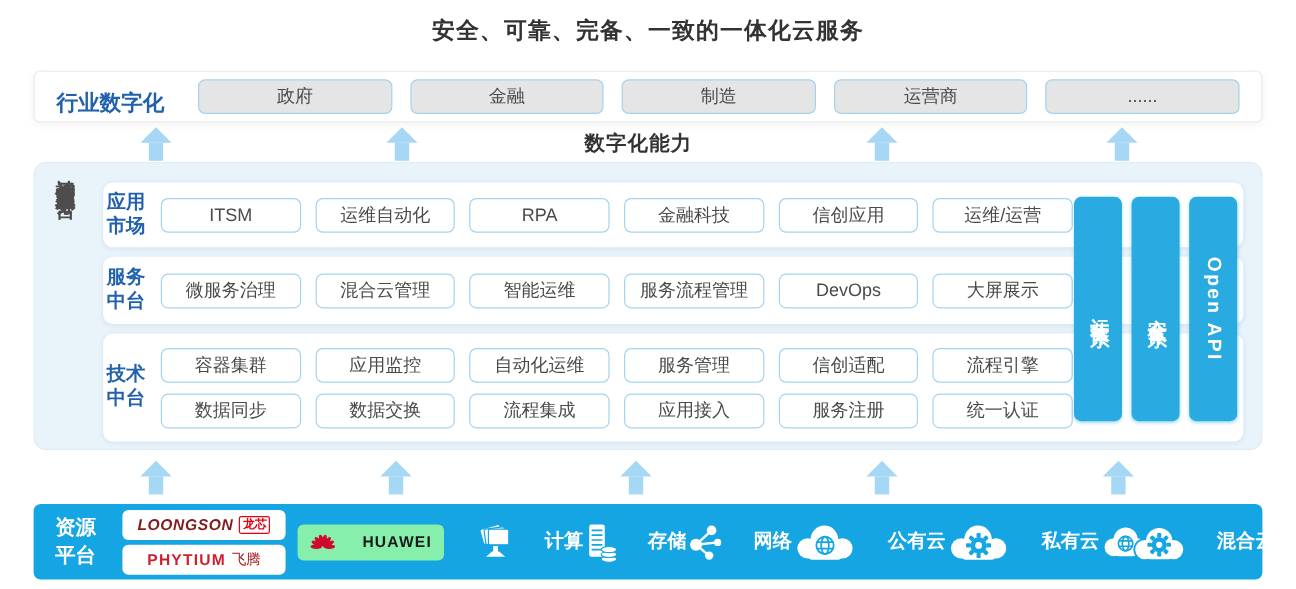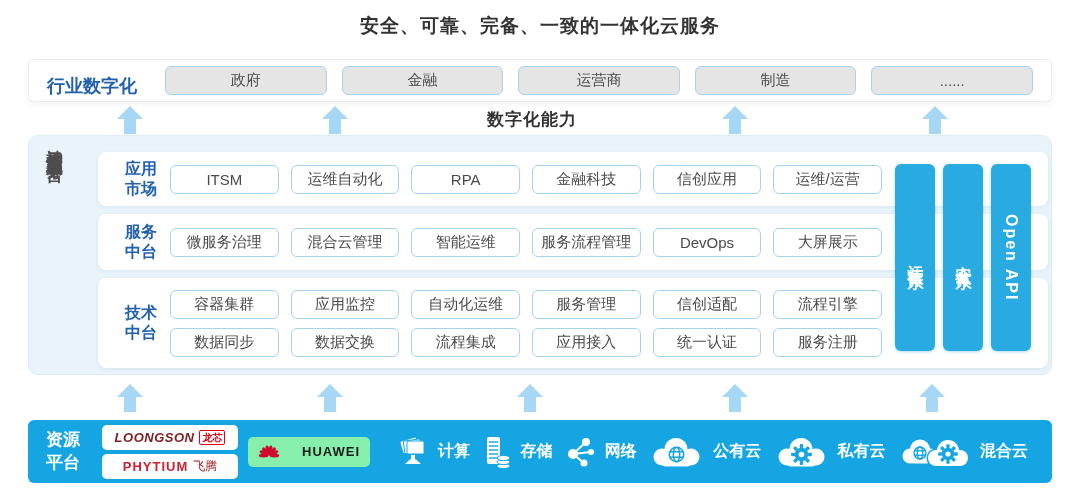--- a/index.html
+++ b/index.html
@@ -27,23 +27,23 @@
   .cap-label{position:absolute;top:108px;left:437px;width:190px;text-align:center;
     font-size:17px;font-weight:700;color:#333;letter-spacing:1px;}
 
   
   .main-box{position:absolute;left:28px;top:135px;width:1024px;height:240px;
     background:#e9f3fa;border:1px solid #ddedf8;border-radius:10px;box-sizing:border-box;}
   .side-label{position:absolute;left:14px;top:0;height:100%;display:flex;align-items:center;
     writing-mode:vertical-rl;text-orientation:upright;font-size:17px;font-weight:700;
     color:#4d4d4d;letter-spacing:2px;}
   .rows{position:absolute;left:57px;top:0;width:950px;height:100%;}
-  .panel{position:absolute;left:12px;width:950px;background:#fff;border-radius:8px;
+  .panel{position:absolute;left:0;width:950px;background:#fff;border-radius:8px;
     box-shadow:0 1px 4px rgba(80,130,180,.12);display:flex;align-items:center;
-    box-sizing:border-box;padding:0 24px;}
+    box-sizing:border-box;padding:0 0;}
   .panel1{top:16px;height:54px;}
   .panel2{top:78px;height:56px;}
   .panel3{top:142px;height:90px;}
   .row-label{width:38px;flex:0 0 auto;text-align:center;font-size:16px;font-weight:700;
     color:#2161ad;line-height:1.25;margin-right:10px;}
   .items-area{flex:1;display:flex;gap:12px;margin-right:142px;}
   .items-col{flex:1;display:flex;flex-direction:column;gap:9px;margin-right:142px;}
   .items-col .items-area{margin-right:0;align-items:flex-end;}
   .item{flex:1;height:27px;background:#fff;border:1px solid #a5d3ef;border-radius:6px;
     display:flex;align-items:center;justify-content:center;font-size:15px;color:#4a4a4a;white-space:nowrap;}
@@ -66,38 +66,38 @@
   .loongson-en{color:#7f1d1d;font-weight:800;font-style:italic;font-size:13px;letter-spacing:.5px;}
   .loongson-cn{color:#e60012;font-size:10px;font-weight:700;border:1px solid #e60012;
     border-radius:2px;padding:0 2px;line-height:13px;}
   .phytium-en{color:#cf1f2f;font-weight:700;font-size:13px;letter-spacing:1px;}
   .phytium-cn{color:#a32020;font-size:12px;font-weight:400;}
   .huawei{margin-left:10px;height:30px;background:#86efac;border-radius:5px;display:flex;
     align-items:center;justify-content:center;gap:22px;padding:0 10px;flex:0 0 auto;}
   .huawei-name{font-size:13px;font-weight:800;color:#1a1a1a;letter-spacing:1px;}
   .resources{flex:1;display:flex;align-items:center;justify-content:space-between;
     margin-left:26px;padding-right:6px;}
-  .res-item{display:flex;align-items:center;gap:8px;}
+  .res-item{display:flex;align-items:center;gap:24px;}
   .res-name{font-size:16px;font-weight:700;color:#fff;white-space:nowrap;}
   .icon{display:flex;align-items:center;}
 </style>
 </head>
 <body>
 
 <div class="stage">
 
   <div class="title">安全、可靠、完备、一致的一体化云服务</div>
 
   <div class="band">
     <span class="band-label">行业数字化</span>
     <div class="band-items">
       <div class="pill">政府</div>
       <div class="pill">金融</div>
+      <div class="pill">制造</div>
       <div class="pill">运营商</div>
-      <div class="pill">制造</div>
       <div class="pill">......</div>
     </div>
   </div>
 
   <div class="up-arrow" style="left:117px;top:106px;"></div>
   <div class="up-arrow" style="left:322px;top:106px;"></div>
   <div class="cap-label">数字化能力</div>
   <div class="up-arrow" style="left:722px;top:106px;"></div>
   <div class="up-arrow" style="left:922px;top:106px;"></div>
 
@@ -138,22 +138,22 @@
             <div class="item">自动化运维</div>
             <div class="item">服务管理</div>
             <div class="item">信创适配</div>
             <div class="item">流程引擎</div>
           </div>
           <div class="items-area">
             <div class="item">数据同步</div>
             <div class="item">数据交换</div>
             <div class="item">流程集成</div>
             <div class="item">应用接入</div>
+            <div class="item">服务注册</div>
             <div class="item">统一认证</div>
-            <div class="item">服务注册</div>
           </div>
         </div>
       </div>
     </div>
 
     <div class="vbar vbar1 cjk">
         <span>运营体系</span>
       </div>
     <div class="vbar vbar2 cjk">
         <span>安全体系</span>

